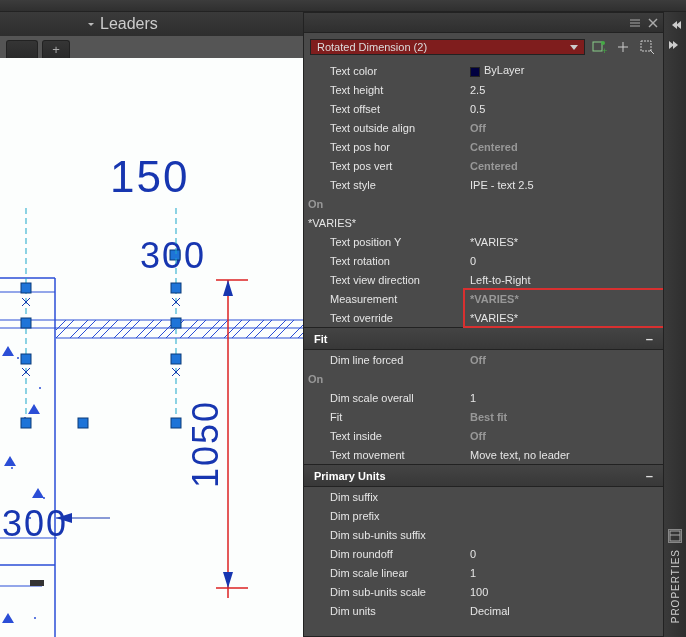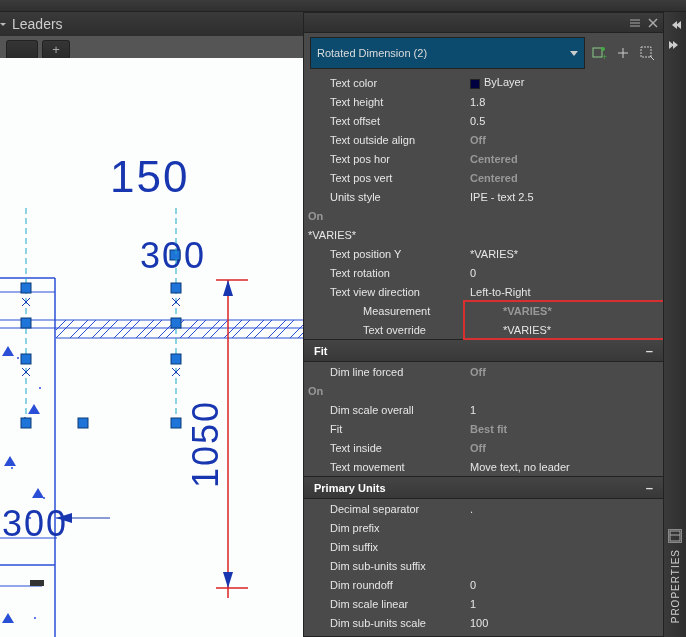--- a/index.html
+++ b/index.html
@@ -4,44 +4,44 @@
 <style>
   * { box-sizing: border-box; margin: 0; padding: 0; }
   html, body { width: 686px; height: 637px; overflow: hidden; font-family: "Segoe UI", Arial, sans-serif; font-size: 11px; background: #333; }
   .root { display: flex; flex-direction: column; width: 686px; height: 637px; }
   .top-strip { height: 12px; background: linear-gradient(#3c3c3c,#2f2f2f); display:flex; border-bottom:1px solid #222;}
   .top-left { flex: 0 0 303px; display:flex; align-items:center; color:#ccc; padding-left:80px; }
   .top-right { flex:1; display:flex; align-items:center; color:#ccc;}
   .middle { flex: 1; display: flex; min-height: 0; }
   
   .canvas-wrap { flex: 0 0 303px; display:flex; flex-direction:column; background:#4a4a4a; }
-  .ribbon-bar { height: 24px; background: linear-gradient(#3a3a3a,#2e2e2e); display:flex; align-items:center; color:#ccc; font-size:14px;}
+  .ribbon-bar { height: 24px; background: linear-gradient(#3a3a3a,#2e2e2e); display:flex; align-items:center; color:#ccc; padding-left:88px; font-size:16px;}
   .ribbon-expand { width:0;height:0;border-top:3px solid #bbb;border-left:3px solid transparent;border-right:3px solid transparent; margin-right:6px;}
   .tab-bar { height: 22px; background:#555; display:flex; align-items:flex-end; gap:4px; padding-left:6px;}
   .tab { width:32px; height:18px; background:linear-gradient(#353535,#2a2a2a); border-top-left-radius:3px; border-top-right-radius:3px; border:1px solid #222; border-bottom:none;}
   .plus-tab { display:flex;align-items:center;justify-content:center; color:#aaa; font-size:13px; width:28px;}
   .canvas { flex:1; position:relative; background:#fcfefd; overflow:hidden;}
   .canvas svg { position:absolute; inset:0; }
   
   .panel-col { flex:1; display:flex; background:#555;}
   .panel { flex:1; display:flex; flex-direction:column; background:#4a4a4a; color:#ddd; border:1px solid #222;}
   .panel-titlebar { height:20px; background:linear-gradient(#3c3c3c,#2f2f2f); border-bottom:1px solid #222; display:flex; align-items:center; justify-content:flex-end; padding:0 2px; gap:2px;}
   .panel-titlebar .sp { flex:1;}
   .panel-titlebar .ticon { width:16px;height:16px; display:flex;align-items:center;justify-content:center;}
   .selector-row { display:flex; align-items:center; gap:4px; padding:4px 6px; background:#4a4a4a;}
-  .selector { flex:1; height:32px; background:#0c4a6e; border:1px solid #222; color:#ddd; display:flex; align-items:center; justify-content:space-between; padding:0 6px;}
+  .selector { flex:1; height:16px; background:#7f1d1d; border:1px solid #222; color:#ddd; display:flex; align-items:center; justify-content:space-between; padding:0 6px;}
   .selector-row .btn { width:20px; height:20px; display:flex;align-items:center;justify-content:center;}
   .prop-body { flex:1; overflow:auto; }
   .section-head { background:linear-gradient(#444,#383838); color:#fff; font-weight:600; padding:3px 10px; display:flex; justify-content:space-between; align-items:center; border-top:1px solid #222; border-bottom:1px solid #222;}
   .minus { font-size:13px; font-weight:bold; color:#ddd;}
   .row { display:flex; height:19px; align-items:center;justify-content:flex-end;}
   .row .lab { flex:0 0 162px; padding-left:26px; color:#e6e6e6;}
   .row .val { flex:1; padding-left:4px; color:#e6e6e6;}
   .row .val.ghost { color:#989898;font-weight:bold;}
-  .overall-highlight { position:relative;padding-left:33px; }
+  .overall-highlight { position:relative; }
   .overall-highlight .hl-box { position:absolute; left:312px; top:0; width:215px; height:39px; border:2px solid #d83030; pointer-events:none;}
   .swatch { display:inline-block; width:10px; height:10px; background:#000040; border:1px solid #222; vertical-align:middle; margin-right:4px;}
   
   .gutter { flex:0 0 22px; background:linear-gradient(90deg,#3a3a3a,#2e2e2e); display:flex; flex-direction:column; align-items:center; justify-content:space-between; padding:6px 0;}
   .gutter-top { display:flex; flex-direction:column; gap:6px;}
   .gicon { width:14px;height:14px;}
   .prop-label { writing-mode: vertical-rl; transform: rotate(180deg); color:#ccc; letter-spacing:1px; font-size:10px; margin-bottom:8px;}
   .gutter-prop-icon { width:14px;height:14px; border:1px solid #888; margin-bottom:6px;}
   
   .dimtext { font-family: "Arial Narrow", Arial, sans-serif; fill:#1736b0; font-size:36px; letter-spacing:2px;}
@@ -218,40 +218,40 @@
             </div>
         </div>
         <div class="prop-body">
           <div id="sec-text">
               <div class="row">
                 <div class="lab">Text color</div>
                 <div class="val"><span class="swatch"></span>ByLayer</div>
               </div>
               <div class="row">
                 <div class="lab">Text height</div>
-                <div class="val">1.8</div>
+                <div class="val">2.5</div>
               </div>
               <div class="row">
                 <div class="lab">Text offset</div>
                 <div class="val">0.5</div>
               </div>
               <div class="row">
                 <div class="lab">Text outside align</div>
                 <div class="val ghost">Off</div>
               </div>
               <div class="row">
                 <div class="lab">Text pos hor</div>
                 <div class="val ghost">Centered</div>
               </div>
               <div class="row">
                 <div class="lab">Text pos vert</div>
                 <div class="val ghost">Centered</div>
               </div>
               <div class="row">
-                <div class="lab">Units style</div>
+                <div class="lab">Text style</div>
                 <div class="val">IPE - text 2.5</div>
               </div>
               <div class="row">
                 <div class="val ghost">On</div>
               </div>
               <div class="row">
                 <div class="val">*VARIES*</div>
               </div>
               <div class="row">
                 <div class="lab">Text position Y</div>
@@ -305,29 +305,25 @@
                 <div class="lab">Text movement</div>
                 <div class="val">Move text, no leader</div>
               </div>
             </div>
           <div class="section-head">
               <span>Primary Units</span>
               <span class="minus">–</span>
             </div>
           <div id="sec-primary">
               <div class="row">
-                <div class="lab">Decimal separator</div>
-                <div class="val">.</div>
+                <div class="lab">Dim suffix</div>
+                <div class="val"></div>
               </div>
               <div class="row">
                 <div class="lab">Dim prefix</div>
-                <div class="val"></div>
-              </div>
-              <div class="row">
-                <div class="lab">Dim suffix</div>
                 <div class="val"></div>
               </div>
               <div class="row">
                 <div class="lab">Dim sub-units suffix</div>
                 <div class="val"></div>
               </div>
               <div class="row">
                 <div class="lab">Dim roundoff</div>
                 <div class="val">0</div>
               </div>

